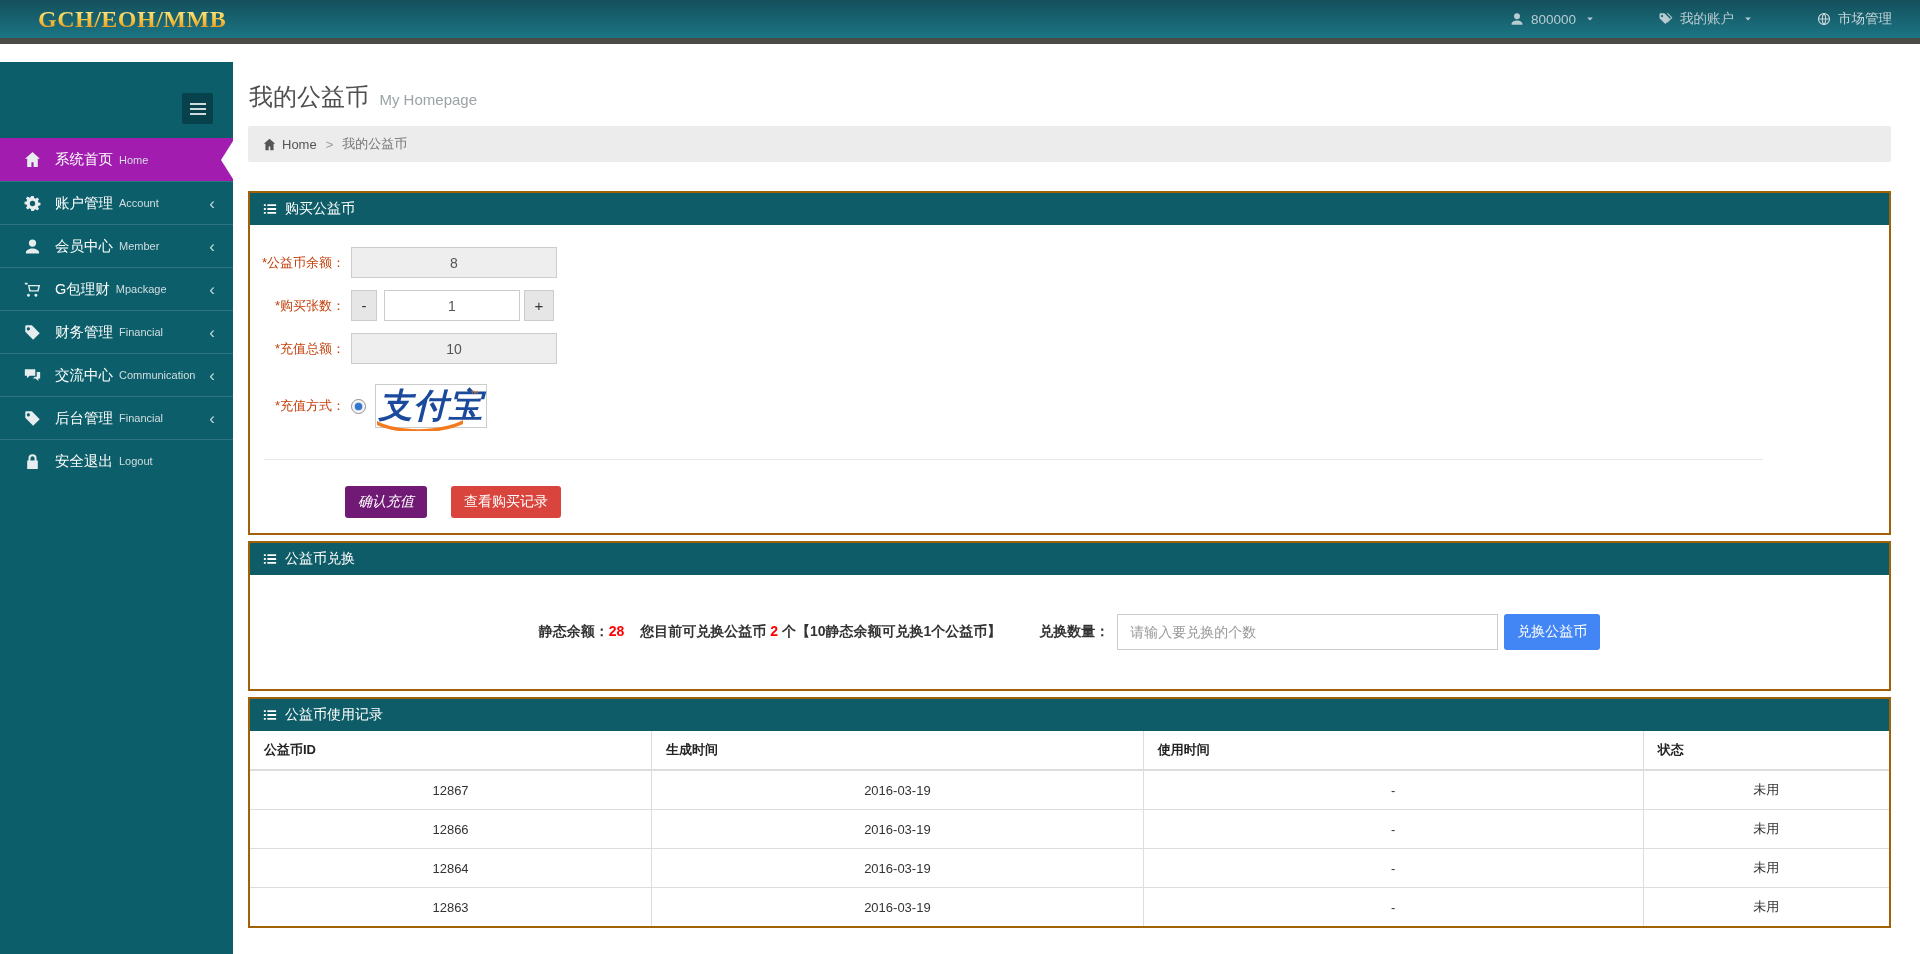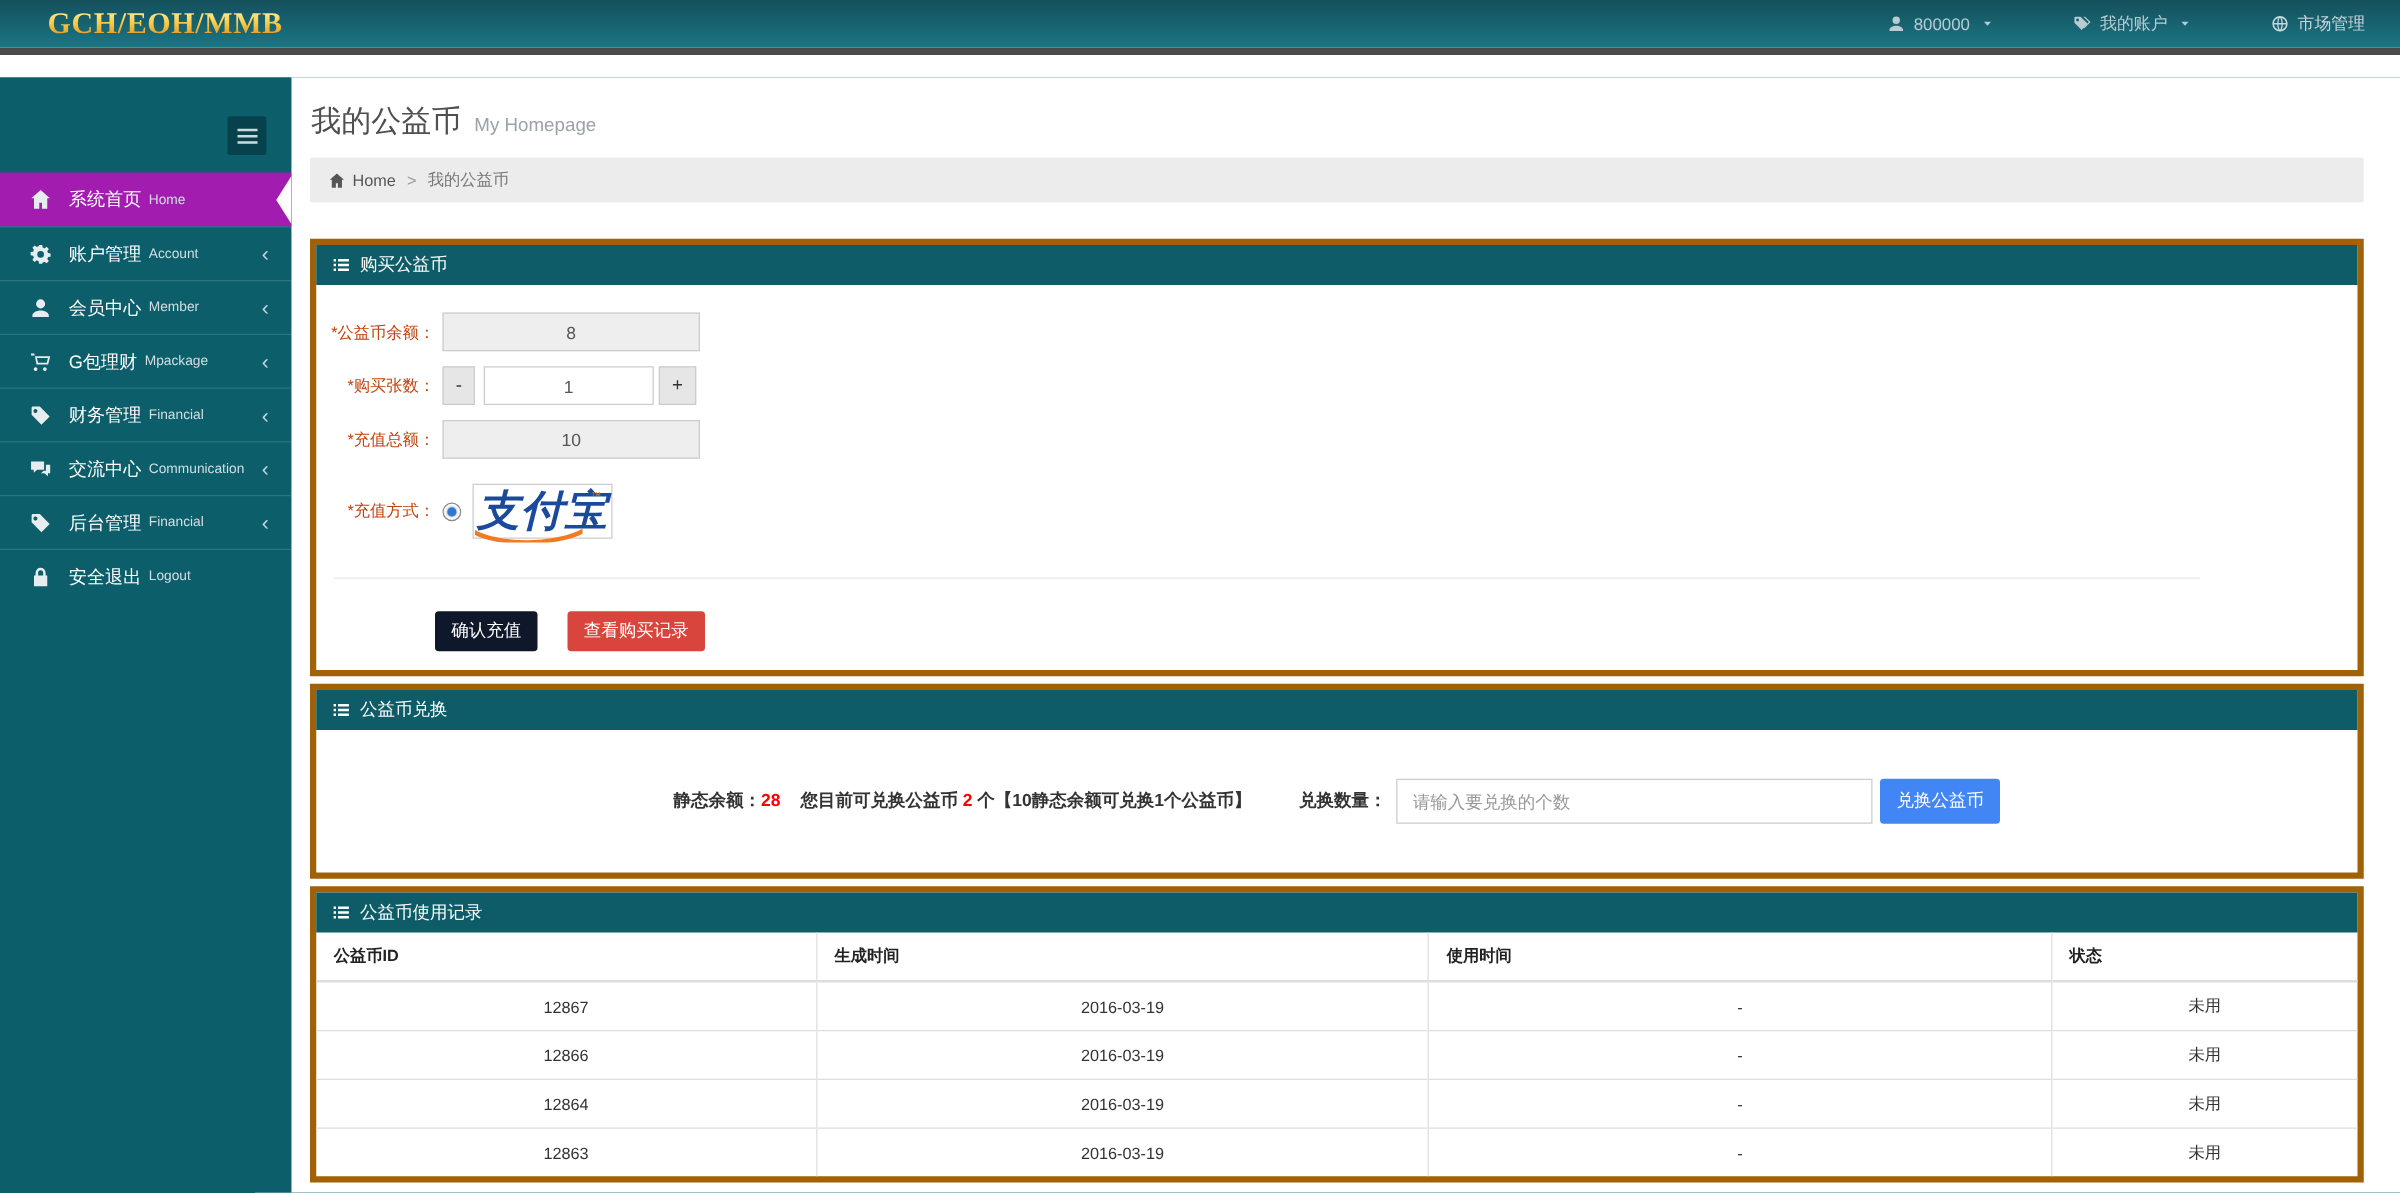--- a/index.html
+++ b/index.html
@@ -43,21 +43,21 @@
   .content { margin-left:233px; margin-top:18px; background:#fff; height:892px; padding:0 29px 0 15px; overflow:hidden; }
   .page-header { padding:19px 1px 13px; }
   .page-title { font-size:24px; font-weight:normal; color:#4f4f4f; }
   .page-sub { font-size:15px; color:#9aa3a7; margin-left:6px; }
   .breadcrumb { height:36px; background:#ececec; display:flex; align-items:center; padding:0 15px;
     font-size:13px; color:#555; margin-bottom:29px; border-radius:2px; }
   .breadcrumb svg { width:13px; height:13px; fill:#555; margin-right:6px; }
   .crumb-sep { color:#9a9a9a; margin:0 9px; }
   .crumb-cur { color:#777; }
 
-  .box { border:5px solid #a16207; margin-bottom:6px; background:#fff; }
+  .box { border:2px solid #a16207; margin-bottom:6px; background:#fff; }
   .box-header { height:32px; background:#0d5c68; color:#fff; display:flex; align-items:center;
     padding:0 13px; font-size:14px; }
   .box-header svg { width:14px; height:14px; fill:#fff; margin-right:8px; }
 
   
   .buy-body { padding:22px 0 15px; }
   .form-row { display:flex; align-items:center; margin-bottom:12px; }
   .form-label { width:95px; text-align:right; font-size:13px; font-weight:normal; color:#c2410c; flex:0 0 95px; }
   .inp { height:31px; width:206px; margin-left:6px; border:1px solid #ccc; text-align:center;
     font-size:14px; color:#555; font-family:inherit; }
@@ -75,21 +75,21 @@
   .alipay-box { width:112px; height:44px; border:1px solid #ccc; margin-left:9px; background:#fff;
     display:flex; align-items:center; justify-content:center; position:relative; cursor:pointer; }
   .alipay-text { font-size:34px; font-weight:bold; font-style:italic; color:#1b4a9d; letter-spacing:1px;
     position:relative; }
   .alipay-swoosh { position:absolute; left:-4px; bottom:-2px; width:90px; height:12px; }
   .alipay-tm { position:absolute; top:4px; right:8px; font-size:8px; color:#e87722; font-style:normal; }
   .hr { height:1px; background:#e7e7e7; margin:31px 126px 0 14px; }
   .btn-row { margin-top:26px; padding-left:95px; display:flex; }
   .btn { height:32px; border:none; border-radius:3px; color:#fff; font-size:14px; padding:0 13px;
     cursor:pointer; font-family:inherit; }
-  .btn-blue { background:#0f172a; }
+  .btn-blue { background:#701a75;font-style:italic; }
   .btn-red { background:#d9453c; margin-left:24px; }
 
   
   .exchange-body { height:114px; display:flex; align-items:center; justify-content:center; }
   .hint { font-size:14px; font-weight:bold; color:#333; margin-right:38px; }
   .hint .red { color:#f00; }
   .hint .gap { display:inline-block; width:16px; }
   .ex-label { font-size:14px; font-weight:bold; color:#333; }
   .ex-input { width:381px; height:36px; margin-left:8px; border:1px solid #ccc; padding:0 12px;
     font-size:14px; color:#555; font-family:inherit; }

